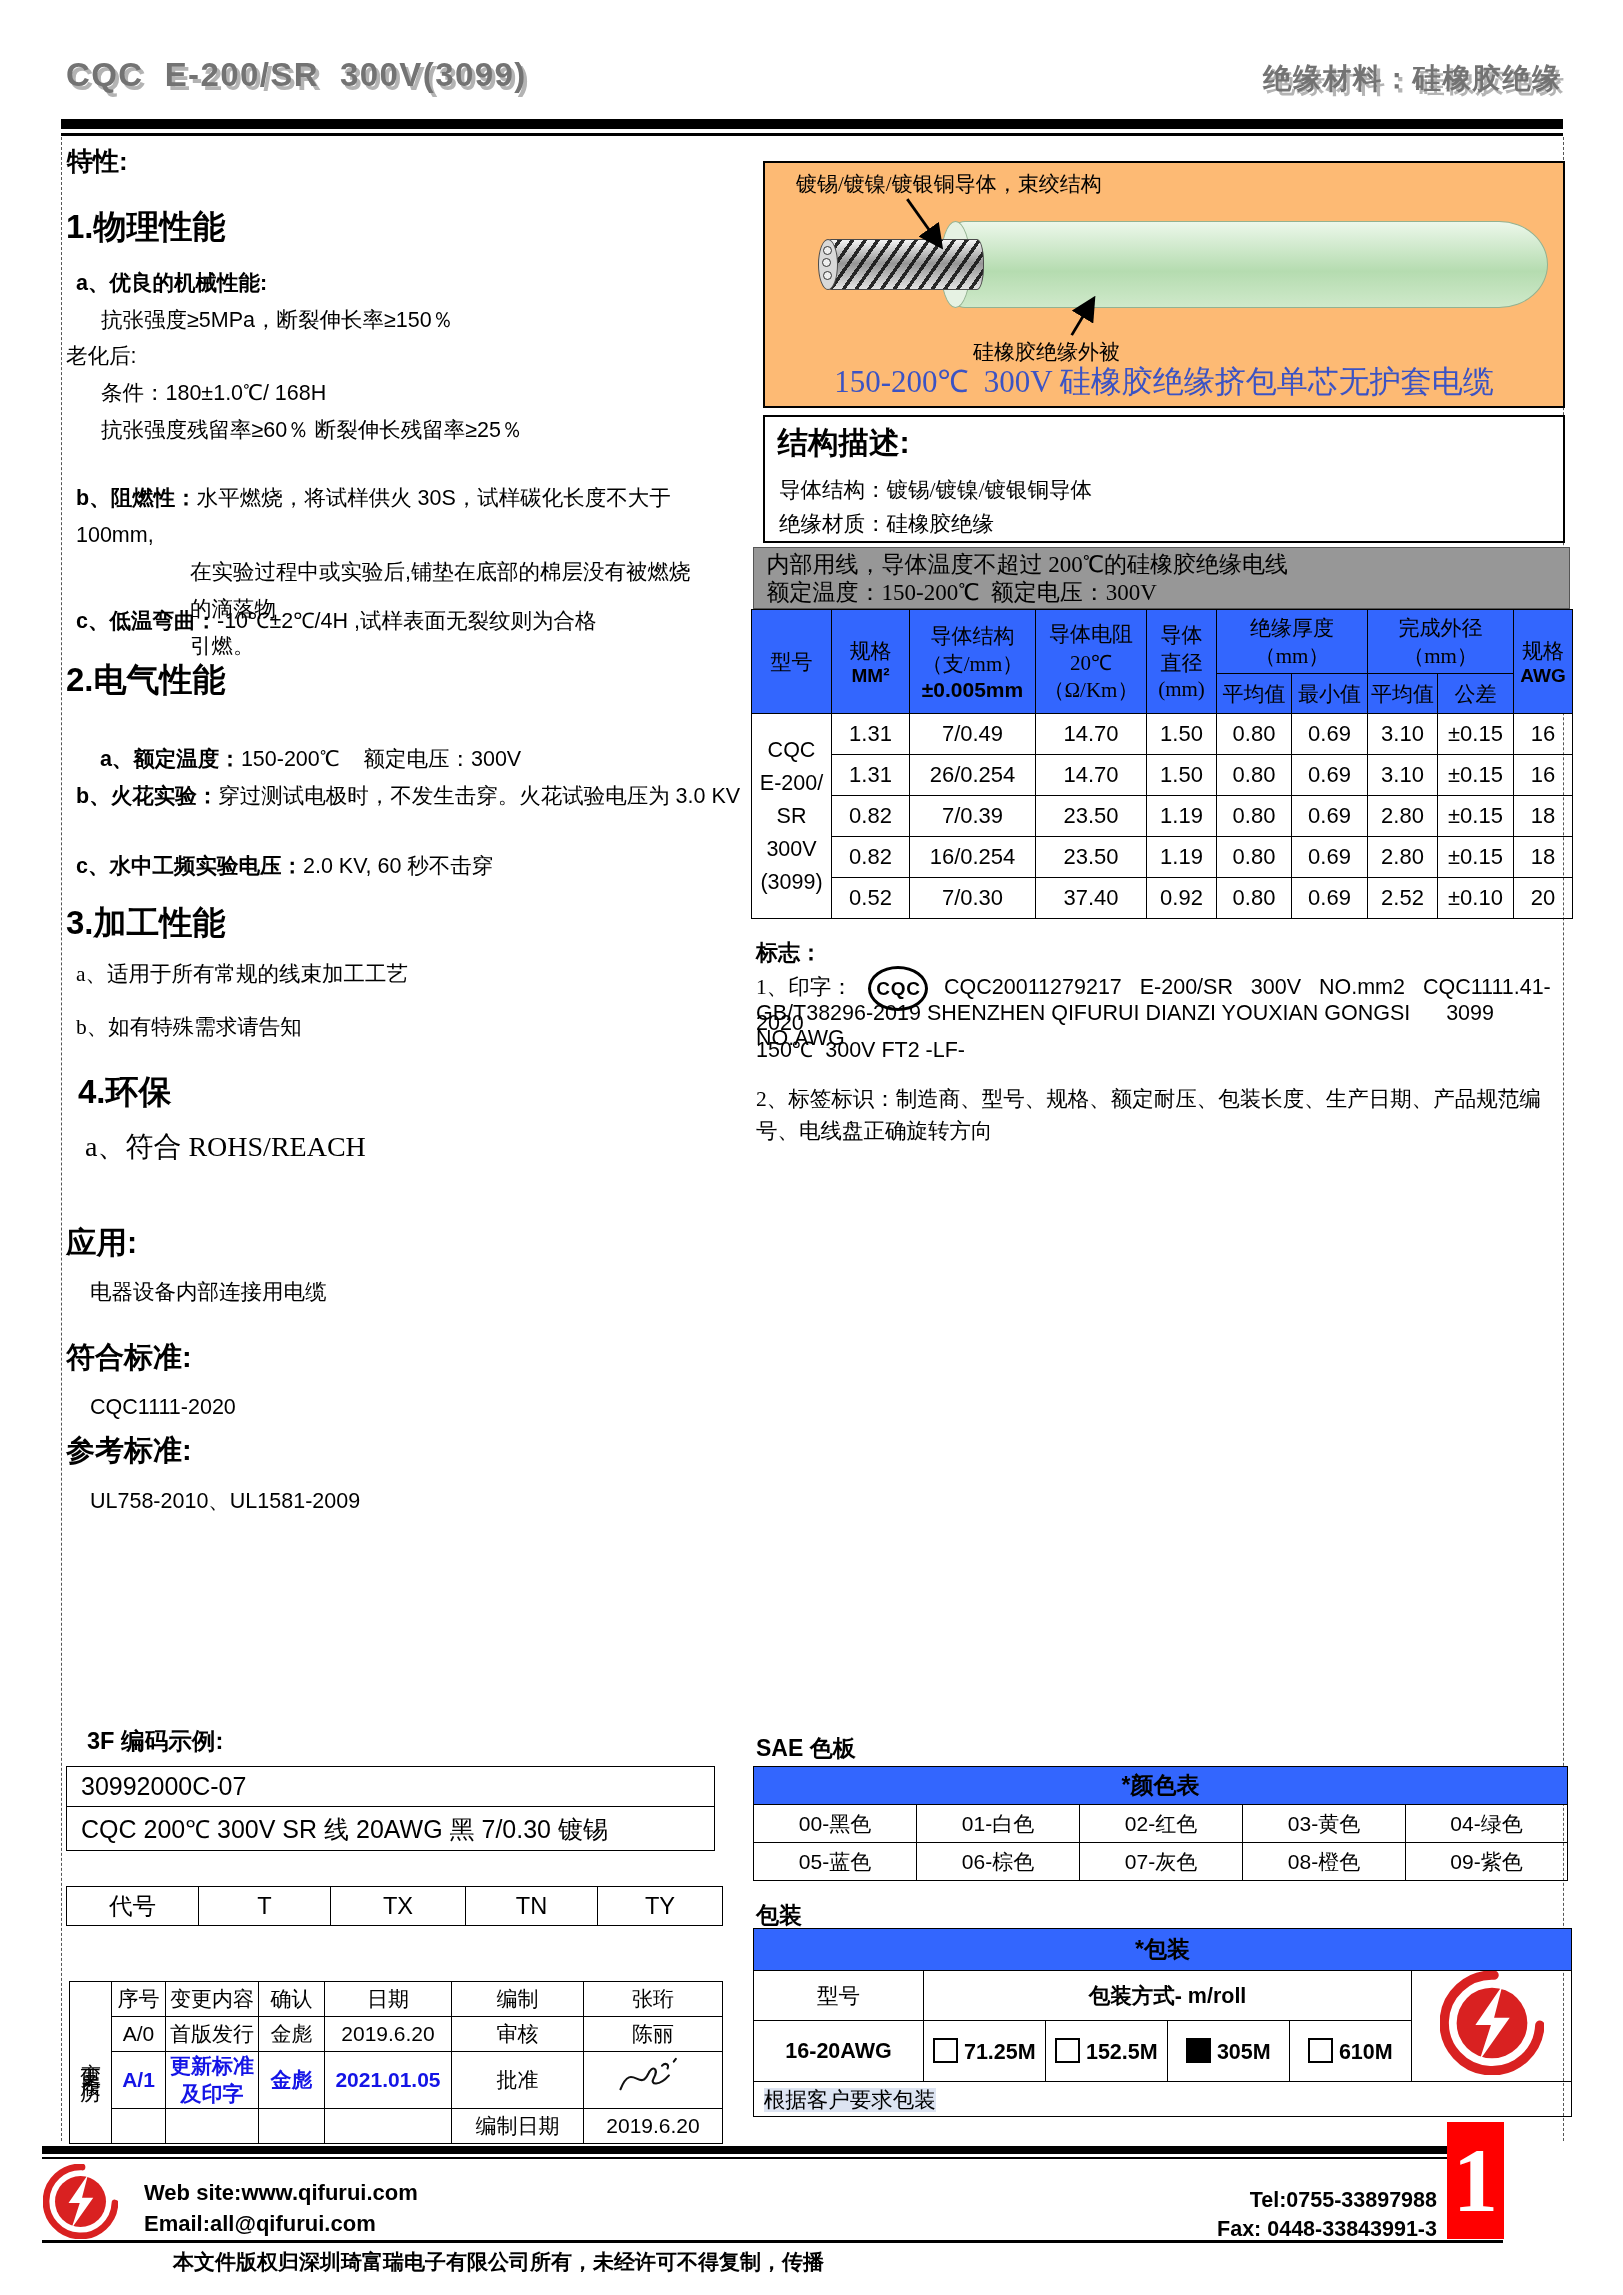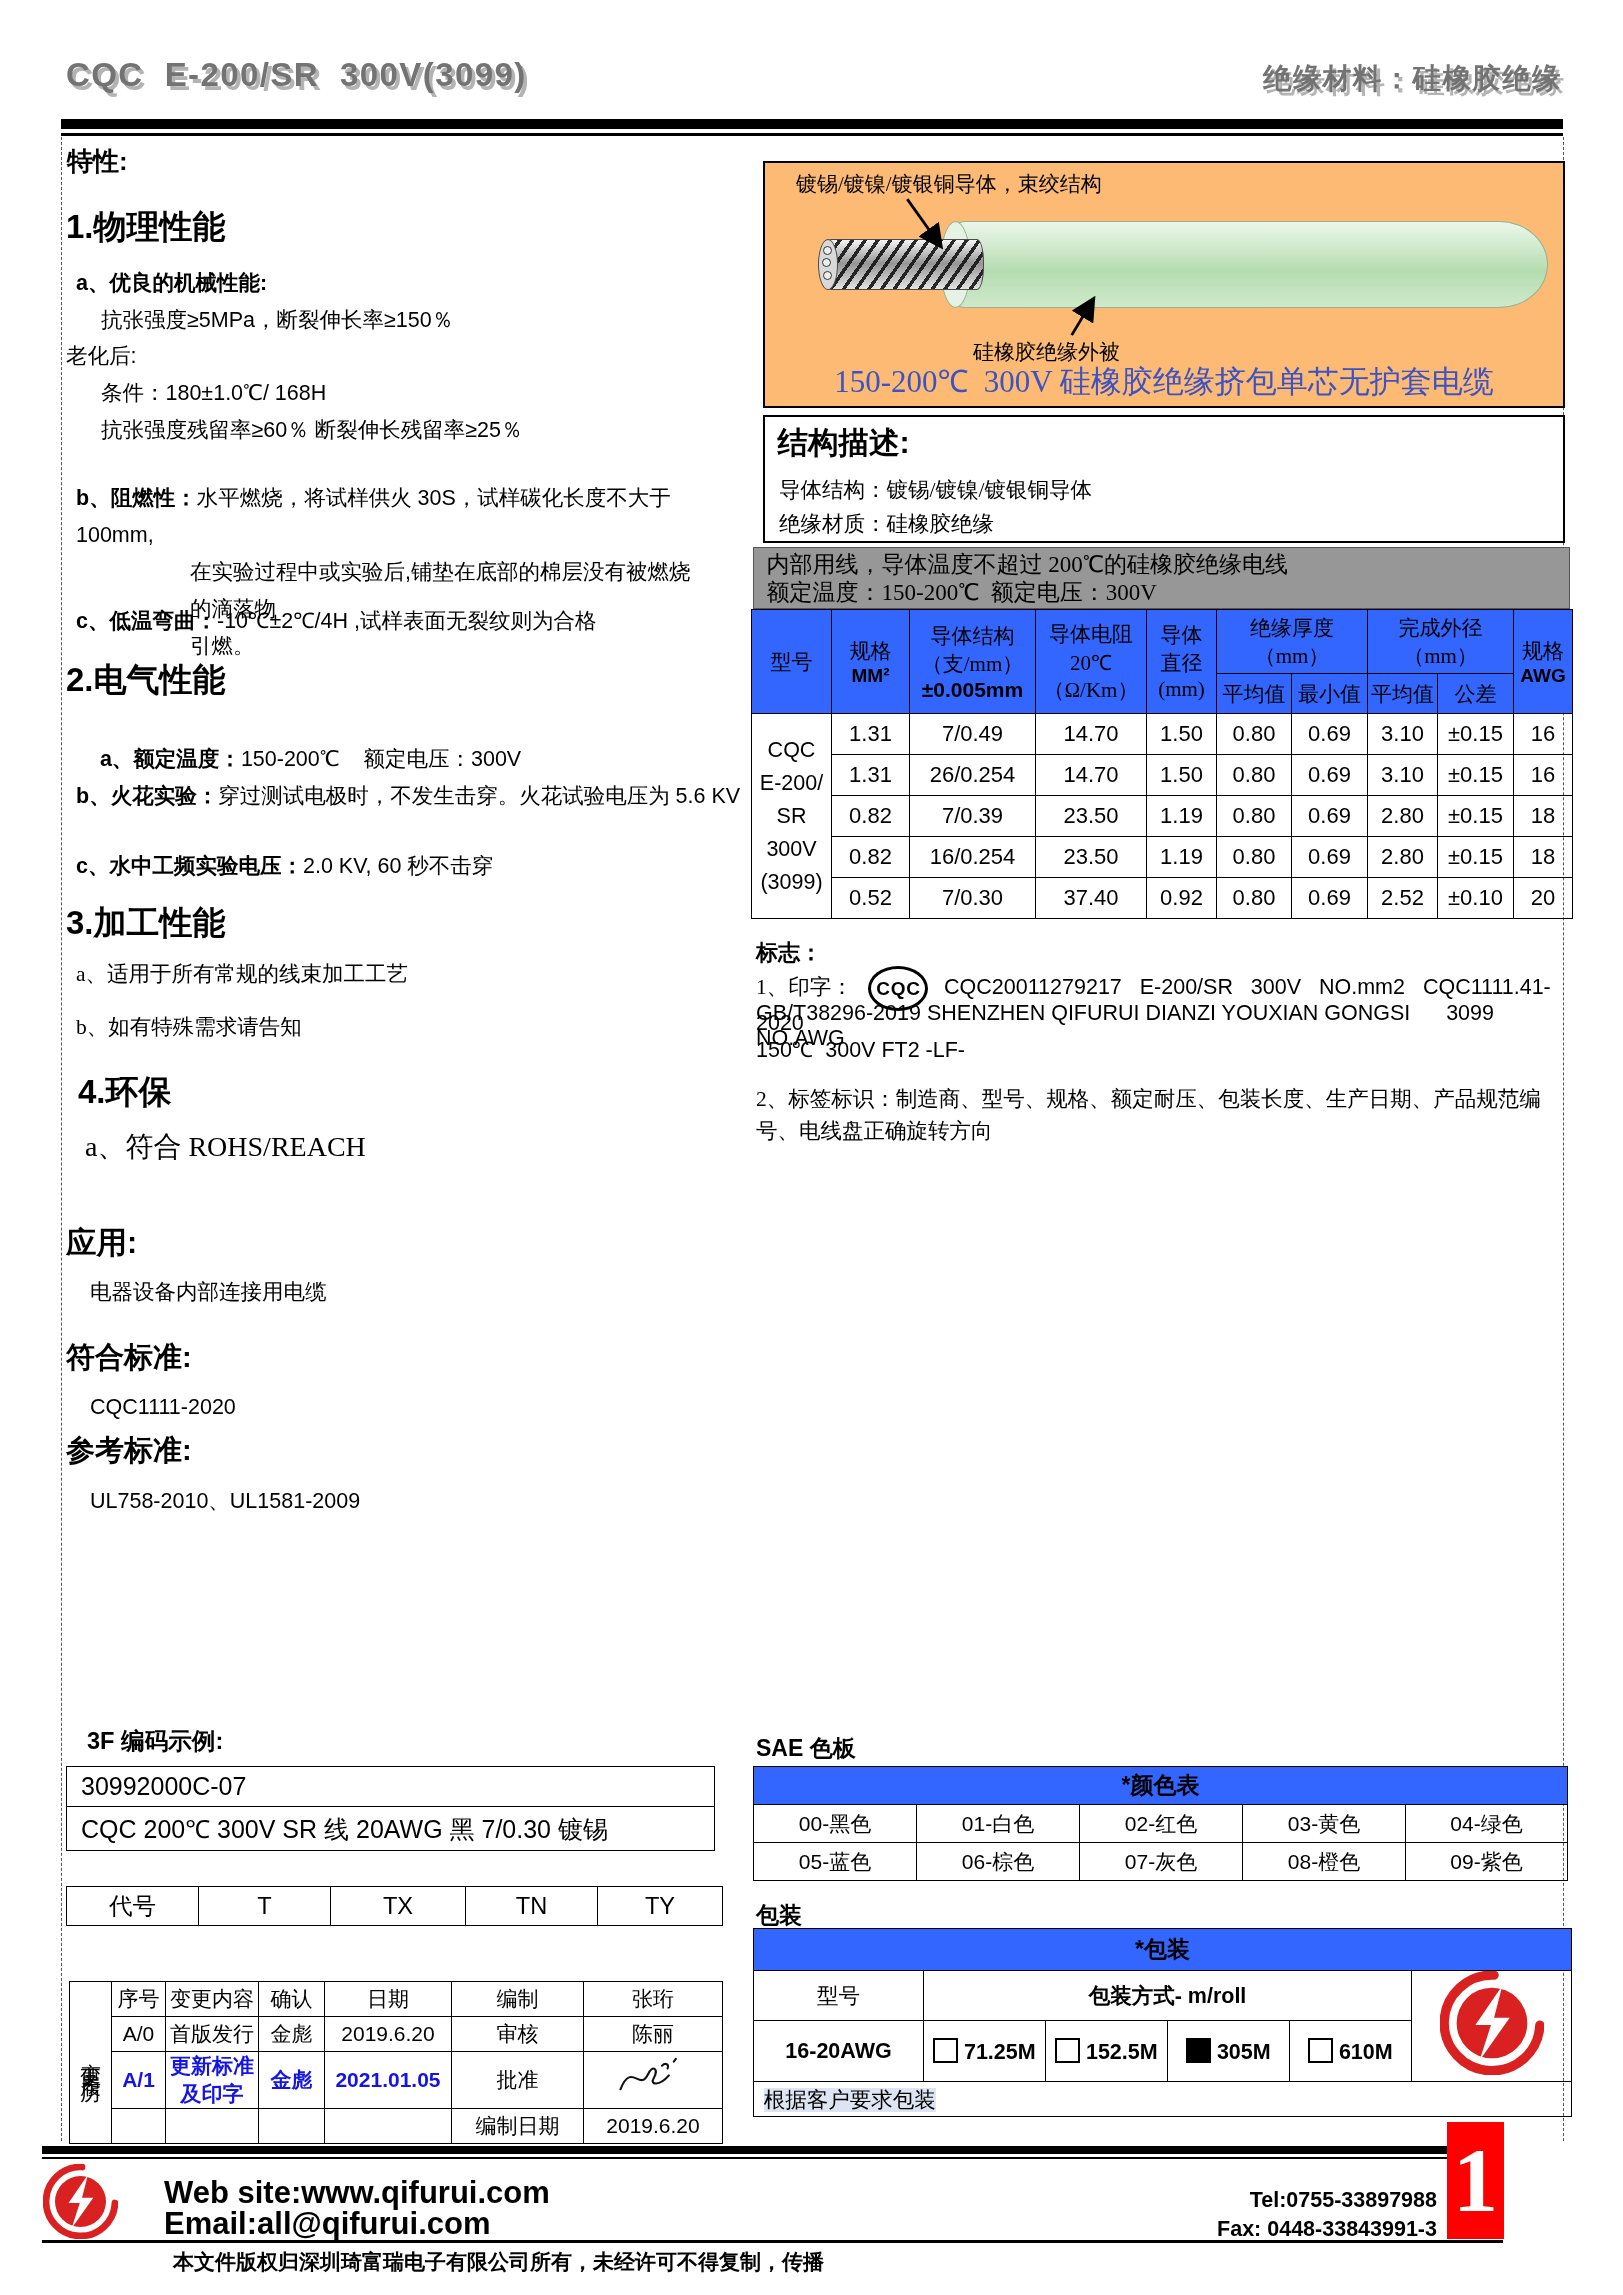--- a/index.html
+++ b/index.html
@@ -82,21 +82,21 @@
 
   <div class="abs" style="left:76px;top:605px;font-size:21.5px;">
     <span class="b">c、低温弯曲：</span><span>-10℃±2℃/4H ,试样表面无裂纹则为合格</span>
   </div>
 
   <div class="abs b" style="left:66px;top:658px;font-size:33px;">2.电气性能</div>
   <div class="abs pre" style="left:76px;top:719px;font-size:21.5px;">
     <span class="b">a、额定温度：</span><span class="pre">150-200℃    额定电压：300V</span>
   </div>
   <div class="abs" style="left:76px;top:781px;font-size:21.5px;">
-    <span class="b">b、火花实验：</span><span>穿过测试电极时，不发生击穿。火花试验电压为 5.6 KV</span>
+    <span class="b">b、火花实验：</span><span>穿过测试电极时，不发生击穿。火花试验电压为 3.0 KV</span>
   </div>
   <div class="abs" style="left:76px;top:851px;font-size:21.5px;">
     <span class="b">c、水中工频实验电压：</span><span>2.0 KV, 60 秒不击穿</span>
   </div>
 
   <div class="abs b" style="left:66px;top:901px;font-size:33px;">3.加工性能</div>
   <div class="abs serif" style="left:76px;top:959px;font-size:21.5px;">a、适用于所有常规的线束加工工艺</div>
   <div class="abs serif" style="left:76px;top:1012px;font-size:21.5px;">b、如有特殊需求请告知</div>
 
   <div class="abs b" style="left:78px;top:1070px;font-size:33px;">4.环保</div>
@@ -432,21 +432,21 @@
   <div class="abs rule" style="left:42px;top:2146px;width:1406px;height:8.3px;"></div>
   <div class="abs rule" style="left:42px;top:2157px;width:1406px;height:2.1px;"></div>
 
   <div class="abs" style="left:43px;top:2164px;">
     <svg width="75" height="75" viewBox="0 0 100 100">
       <circle cx="50" cy="50" r="34" fill="#d92121"></circle>
       <path d="M52,4 A46,46 0 1 0 96,52" fill="none" stroke="#d92121" stroke-width="9" stroke-linecap="round"></path>
       <path d="M60,14 L34,52 L49,52 L38,86 L67,45 L52,45 Z" fill="#fff"></path>
     </svg>
   </div>
-  <div class="abs b" style="left:164px;top:2178px;font-size:31px;line-height:30.5px;">
+  <div class="abs b" style="left:144px;top:2178px;font-size:22px;line-height:30.5px;">
     <div>Web site:www.qifurui.com</div>
     <div>Email:all@qifurui.com</div>
   </div>
   <div class="abs b" style="left:1041px;top:2186px;width:396px;text-align:right;font-size:21.5px;line-height:29px;">
     <div>Tel:0755-33897988</div>
     <div>Fax: 0448-33843991-3</div>
   </div>
   <div class="abs redbox" style="left:1447px;top:2122px;width:57px;height:117px;font-size:90px;z-index:5;">1</div>
   <div class="abs rule" style="left:42px;top:2240px;width:1461px;height:2.8px;"></div>
   <div class="abs b" style="left:173px;top:2248px;font-size:21px;">本文件版权归深圳琦富瑞电子有限公司所有，未经许可不得复制，传播</div>

